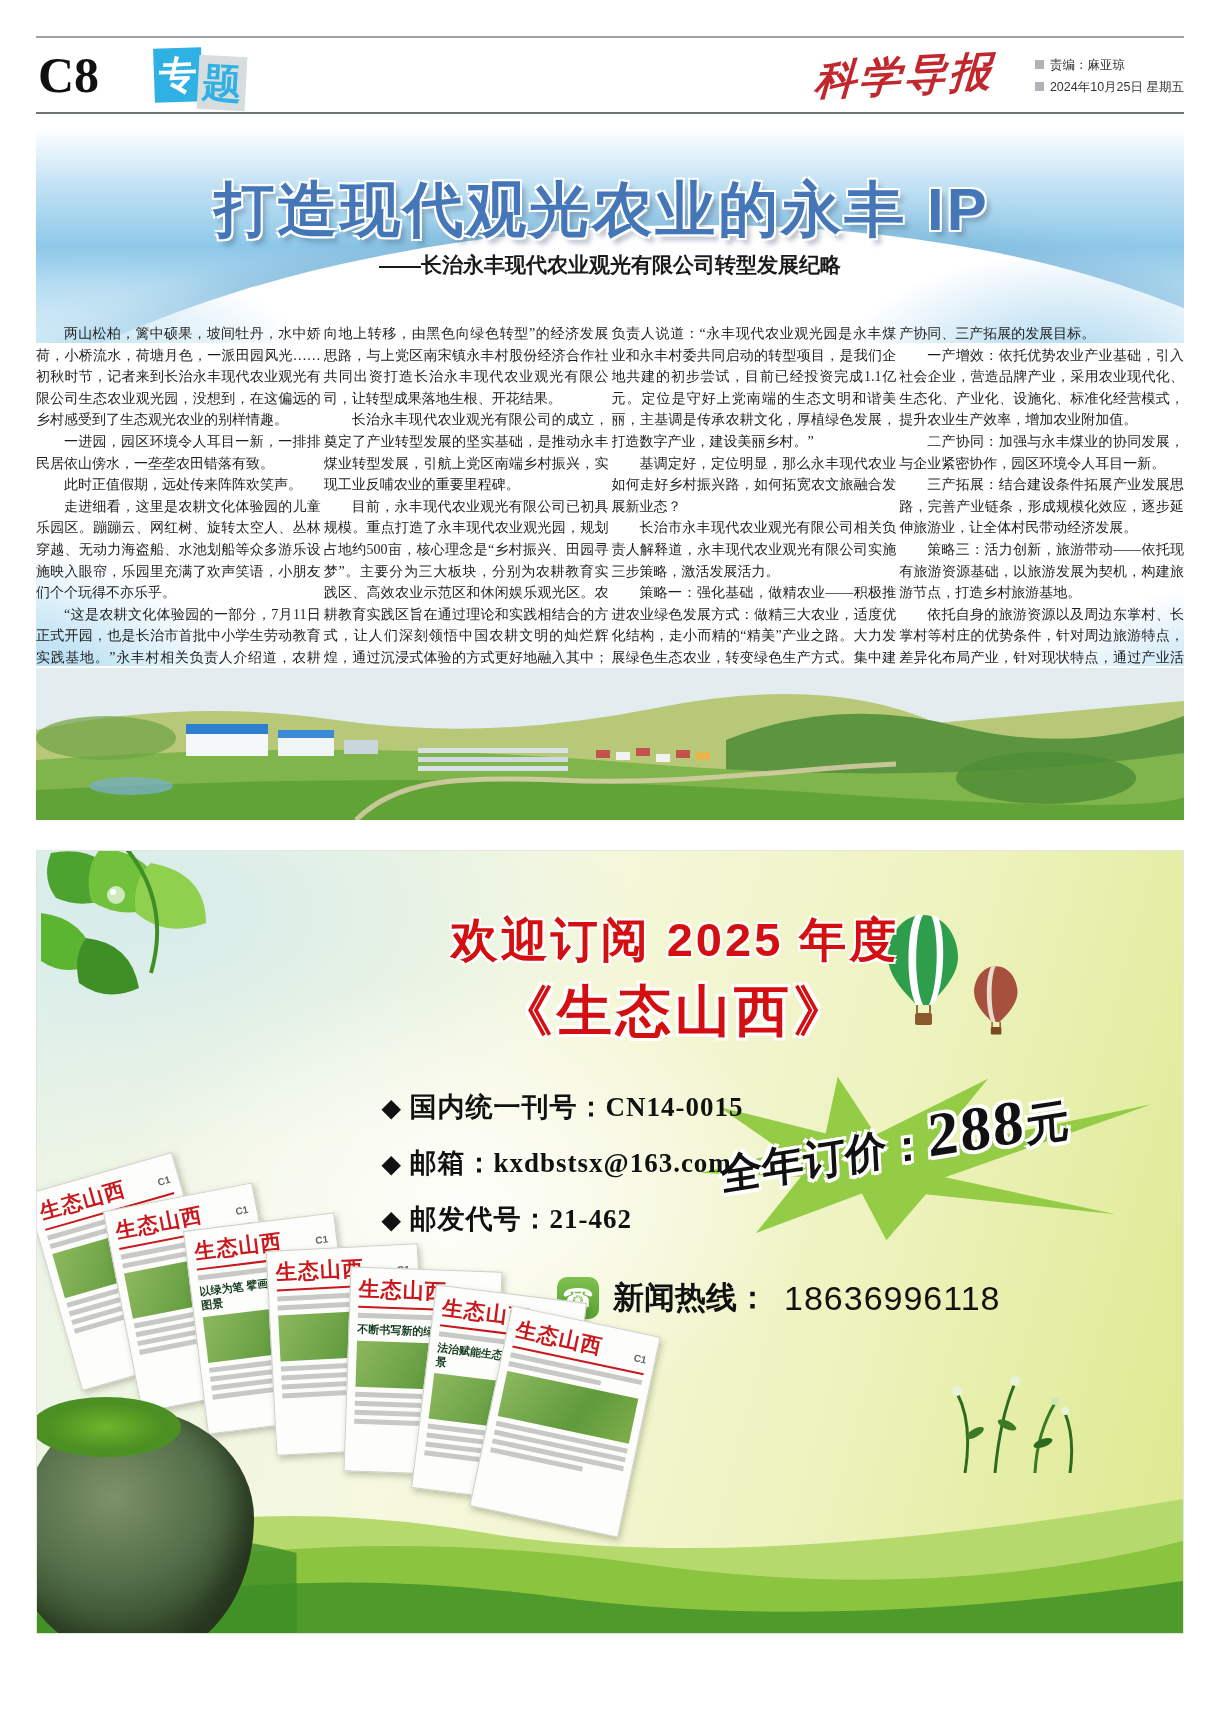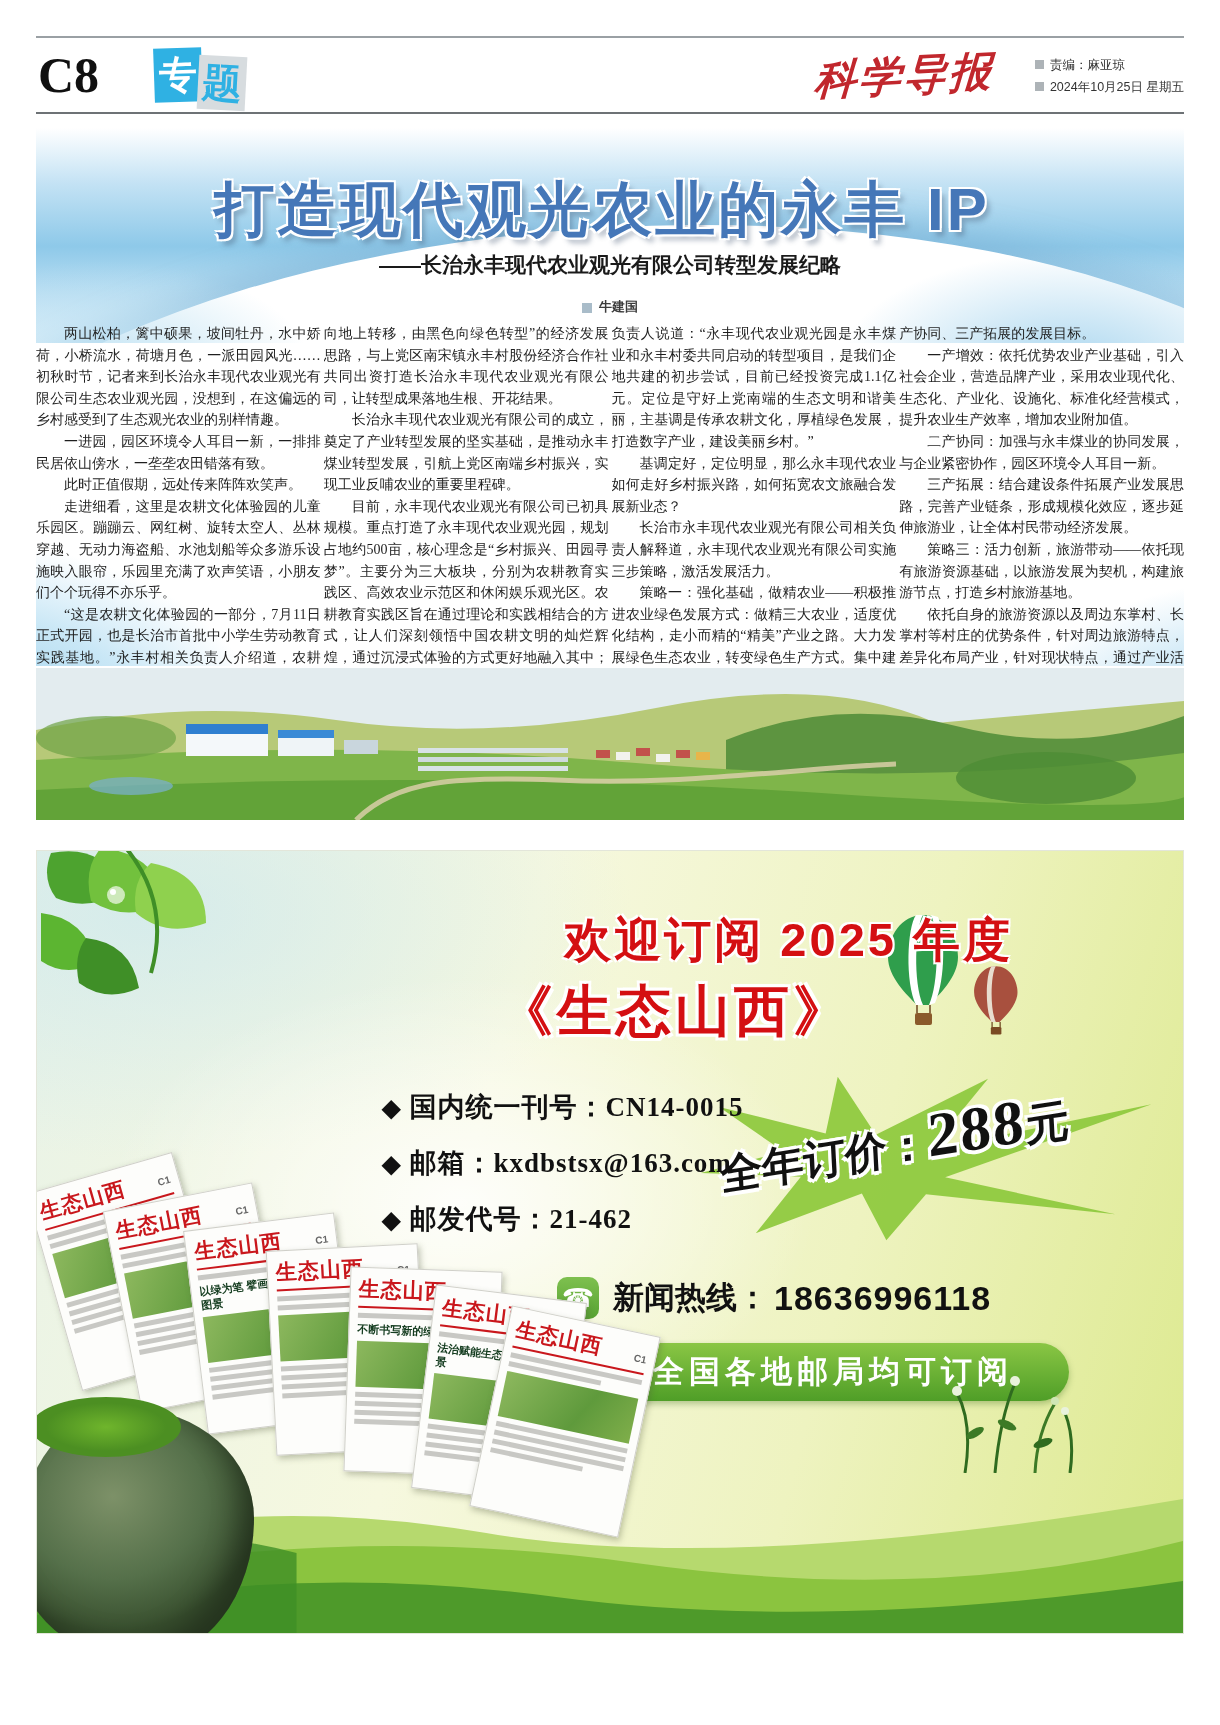--- a/index.html
+++ b/index.html
@@ -41,39 +41,39 @@
   
   .photo{position:absolute;left:36px;right:36px;top:668px;height:152px;overflow:hidden;background:#dfe9ee;}
   .photo svg{display:block;width:100%;height:100%;}
 
   
   .ad{position:absolute;left:36px;right:36px;top:850px;height:782px;overflow:hidden;border:1px solid #e3e6da;
     background:
       radial-gradient(60% 45% at 10% 8%,rgba(202,231,238,.65),rgba(255,255,255,0) 70%),
       linear-gradient(105deg,#e9f3e7 0%,#f6f8df 38%,#eef3c0 68%,#dce98d 100%);}
   .ad-glow{position:absolute;left:6%;top:16%;width:62%;height:58%;background:radial-gradient(closest-side,rgba(255,255,255,.85),rgba(255,255,255,0));z-index:0;}
-  .ad-line1{position:absolute;left:300px;right:170px;top:58px;text-align:right;z-index:2;font-weight:900;font-size:47px;letter-spacing:3px;color:#d40f12;
+  .ad-line1{position:absolute;left:300px;right:170px;top:58px;text-align:center;z-index:2;font-weight:900;font-size:47px;letter-spacing:3px;color:#d40f12;
     text-shadow:-2px -2px 0 #fff,2px -2px 0 #fff,-2px 2px 0 #fff,2px 2px 0 #fff;}
   .ad-line2{position:absolute;left:300px;right:170px;top:124px;text-align:center;z-index:2;font-weight:900;font-size:55px;letter-spacing:4px;color:#d40f12;
     text-shadow:-3px -3px 0 #fff,3px -3px 0 #fff,-3px 3px 0 #fff,3px 3px 0 #fff;}
   .ad-bullets{position:absolute;left:345px;top:238px;z-index:3;}
   .ad-bullet{font-size:27px;font-weight:bold;color:#111;margin-bottom:20px;letter-spacing:1px;font-family:"Liberation Serif",serif;}
   .ad-bullet .marker{margin-right:8px;font-size:24px;}
   .starburst{position:absolute;left:655px;top:215px;width:475px;height:180px;z-index:2;}
   .starburst svg{position:absolute;inset:0;}
   .price-text{position:absolute;left:26px;top:40px;transform:rotate(-9deg) skewX(-6deg);white-space:nowrap;
     font-family:"Liberation Serif",serif;font-weight:900;color:#111;
     text-shadow:-3px -3px 0 #fff,3px -3px 0 #fff,-3px 3px 0 #fff,3px 3px 0 #fff,0 4px 0 #fff;}
   .price-text .pfx{font-size:42px;}
   .price-text .big{font-size:62px;letter-spacing:2px;}
   .price-text .unit{font-size:44px;}
   .hotline{position:absolute;left:520px;top:426px;z-index:3;display:flex;align-items:center;}
   .phone-icon{width:42px;height:42px;border-radius:10px;background:linear-gradient(#7ec04f,#57a232);color:#fff;font-size:26px;display:flex;align-items:center;justify-content:center;margin-right:14px;}
   .hotline .lbl{font-size:31px;font-weight:bold;color:#111;}
-  .hotline .num{font-size:34px;font-weight:bold;color:#111;letter-spacing:1px;margin-left:6px;}
+  .hotline .num{font-size:34px;font-weight:normal;color:#111;letter-spacing:1px;margin-left:16px;}
   .postal-band{position:absolute;left:560px;top:492px;width:472px;height:58px;border-radius:29px;z-index:3;
     background:linear-gradient(#8ac644,#4f9e27);box-shadow:0 3px 6px rgba(60,110,30,.35);
     color:#fff;font-weight:900;font-size:31px;letter-spacing:5px;text-align:center;line-height:58px;}
   
   .paper{position:absolute;width:152px;height:205px;background:#fdfdfb;border:1px solid #cfcfc8;box-shadow:2px 3px 6px rgba(80,90,60,.35);padding:7px 8px;box-sizing:border-box;}
   .paper .ph{display:flex;justify-content:space-between;align-items:baseline;}
   .paper .pm{color:#c9171c;font-weight:900;font-size:21px;letter-spacing:1px;font-family:"Liberation Serif",serif;}
   .paper .pc{color:#666;font-size:10px;font-weight:bold;}
   .paper .pr{height:2px;background:#c9171c;margin:3px 0 5px 0;}
   .paper .bar{height:5px;background:#c8c8c4;margin:4px 0;}
@@ -113,23 +113,20 @@
   <div class="banner">
     <div class="b1"></div>
       <div class="b2"></div>
       <div class="b3"></div>
       <div class="b4"></div>
   </div>
   <div class="art-wave-left"></div>
   <div class="art-wave-right"></div>
   <div class="art-title">打造现代观光农业的永丰 IP</div>
   <div class="art-subtitle">——长治永丰现代农业观光有限公司转型发展纪略</div>
-  <div class="byline">
-    <span class="byline-square"></span><span>牛建国</span>
-  </div>
   <div class="art-columns">
       <div class="art-col">
         <p class="ind">两山松柏，篱中硕果，坡间牡丹，水中娇荷，小桥流水，荷塘月色，一派田园风光……初秋时节，记者来到长治永丰现代农业观光有限公司生态农业观光园，没想到，在这偏远的乡村感受到了生态观光农业的别样情趣。</p>
         <p class="ind">一进园，园区环境令人耳目一新，一排排民居依山傍水，一垄垄农田错落有致。</p>
         <p class="ind">此时正值假期，远处传来阵阵欢笑声。</p>
         <p class="ind">走进细看，这里是农耕文化体验园的儿童乐园区。蹦蹦云、网红树、旋转太空人、丛林穿越、无动力海盗船、水池划船等众多游乐设施映入眼帘，乐园里充满了欢声笑语，小朋友们个个玩得不亦乐乎。</p>
         <p class="ind">“这是农耕文化体验园的一部分，7月11日正式开园，也是长治市首批中小学生劳动教育实践基地。”永丰村相关负责人介绍道，农耕文化体验园是集休闲娱乐、旅游观光、农耕教育于一体的综合性开放式游乐园，是长治永丰现代农业观光园三大板块之一。</p>
       </div>
       <div class="art-col">
         <p>向地上转移，由黑色向绿色转型”的经济发展思路，与上党区南宋镇永丰村股份经济合作社共同出资打造长治永丰现代农业观光有限公司，让转型成果落地生根、开花结果。</p>
@@ -228,21 +225,20 @@
       <span class="pfx">全年订价：</span><span class="big">288</span><span class="unit">元</span>
     </div>
   </div>
 
   <div class="hotline">
     <span class="phone-icon">☎</span>
     <span class="lbl">新闻热线：</span>
     <span class="num">18636996118</span>
   </div>
 
-  <div class="postal-band">全国各地邮局均可订阅</div>
 
   <div id="paper-fan">
       <div class="paper" style="left: 14px; top: 318px; transform: rotate(-16deg); z-index: 1;">
         <div class="ph">
           <span class="pm">生态山西</span>
           <span class="pc">C1</span>
         </div>
         <div class="pr"></div>
         <div class="bar"></div>
         <div class="bar s"></div>

